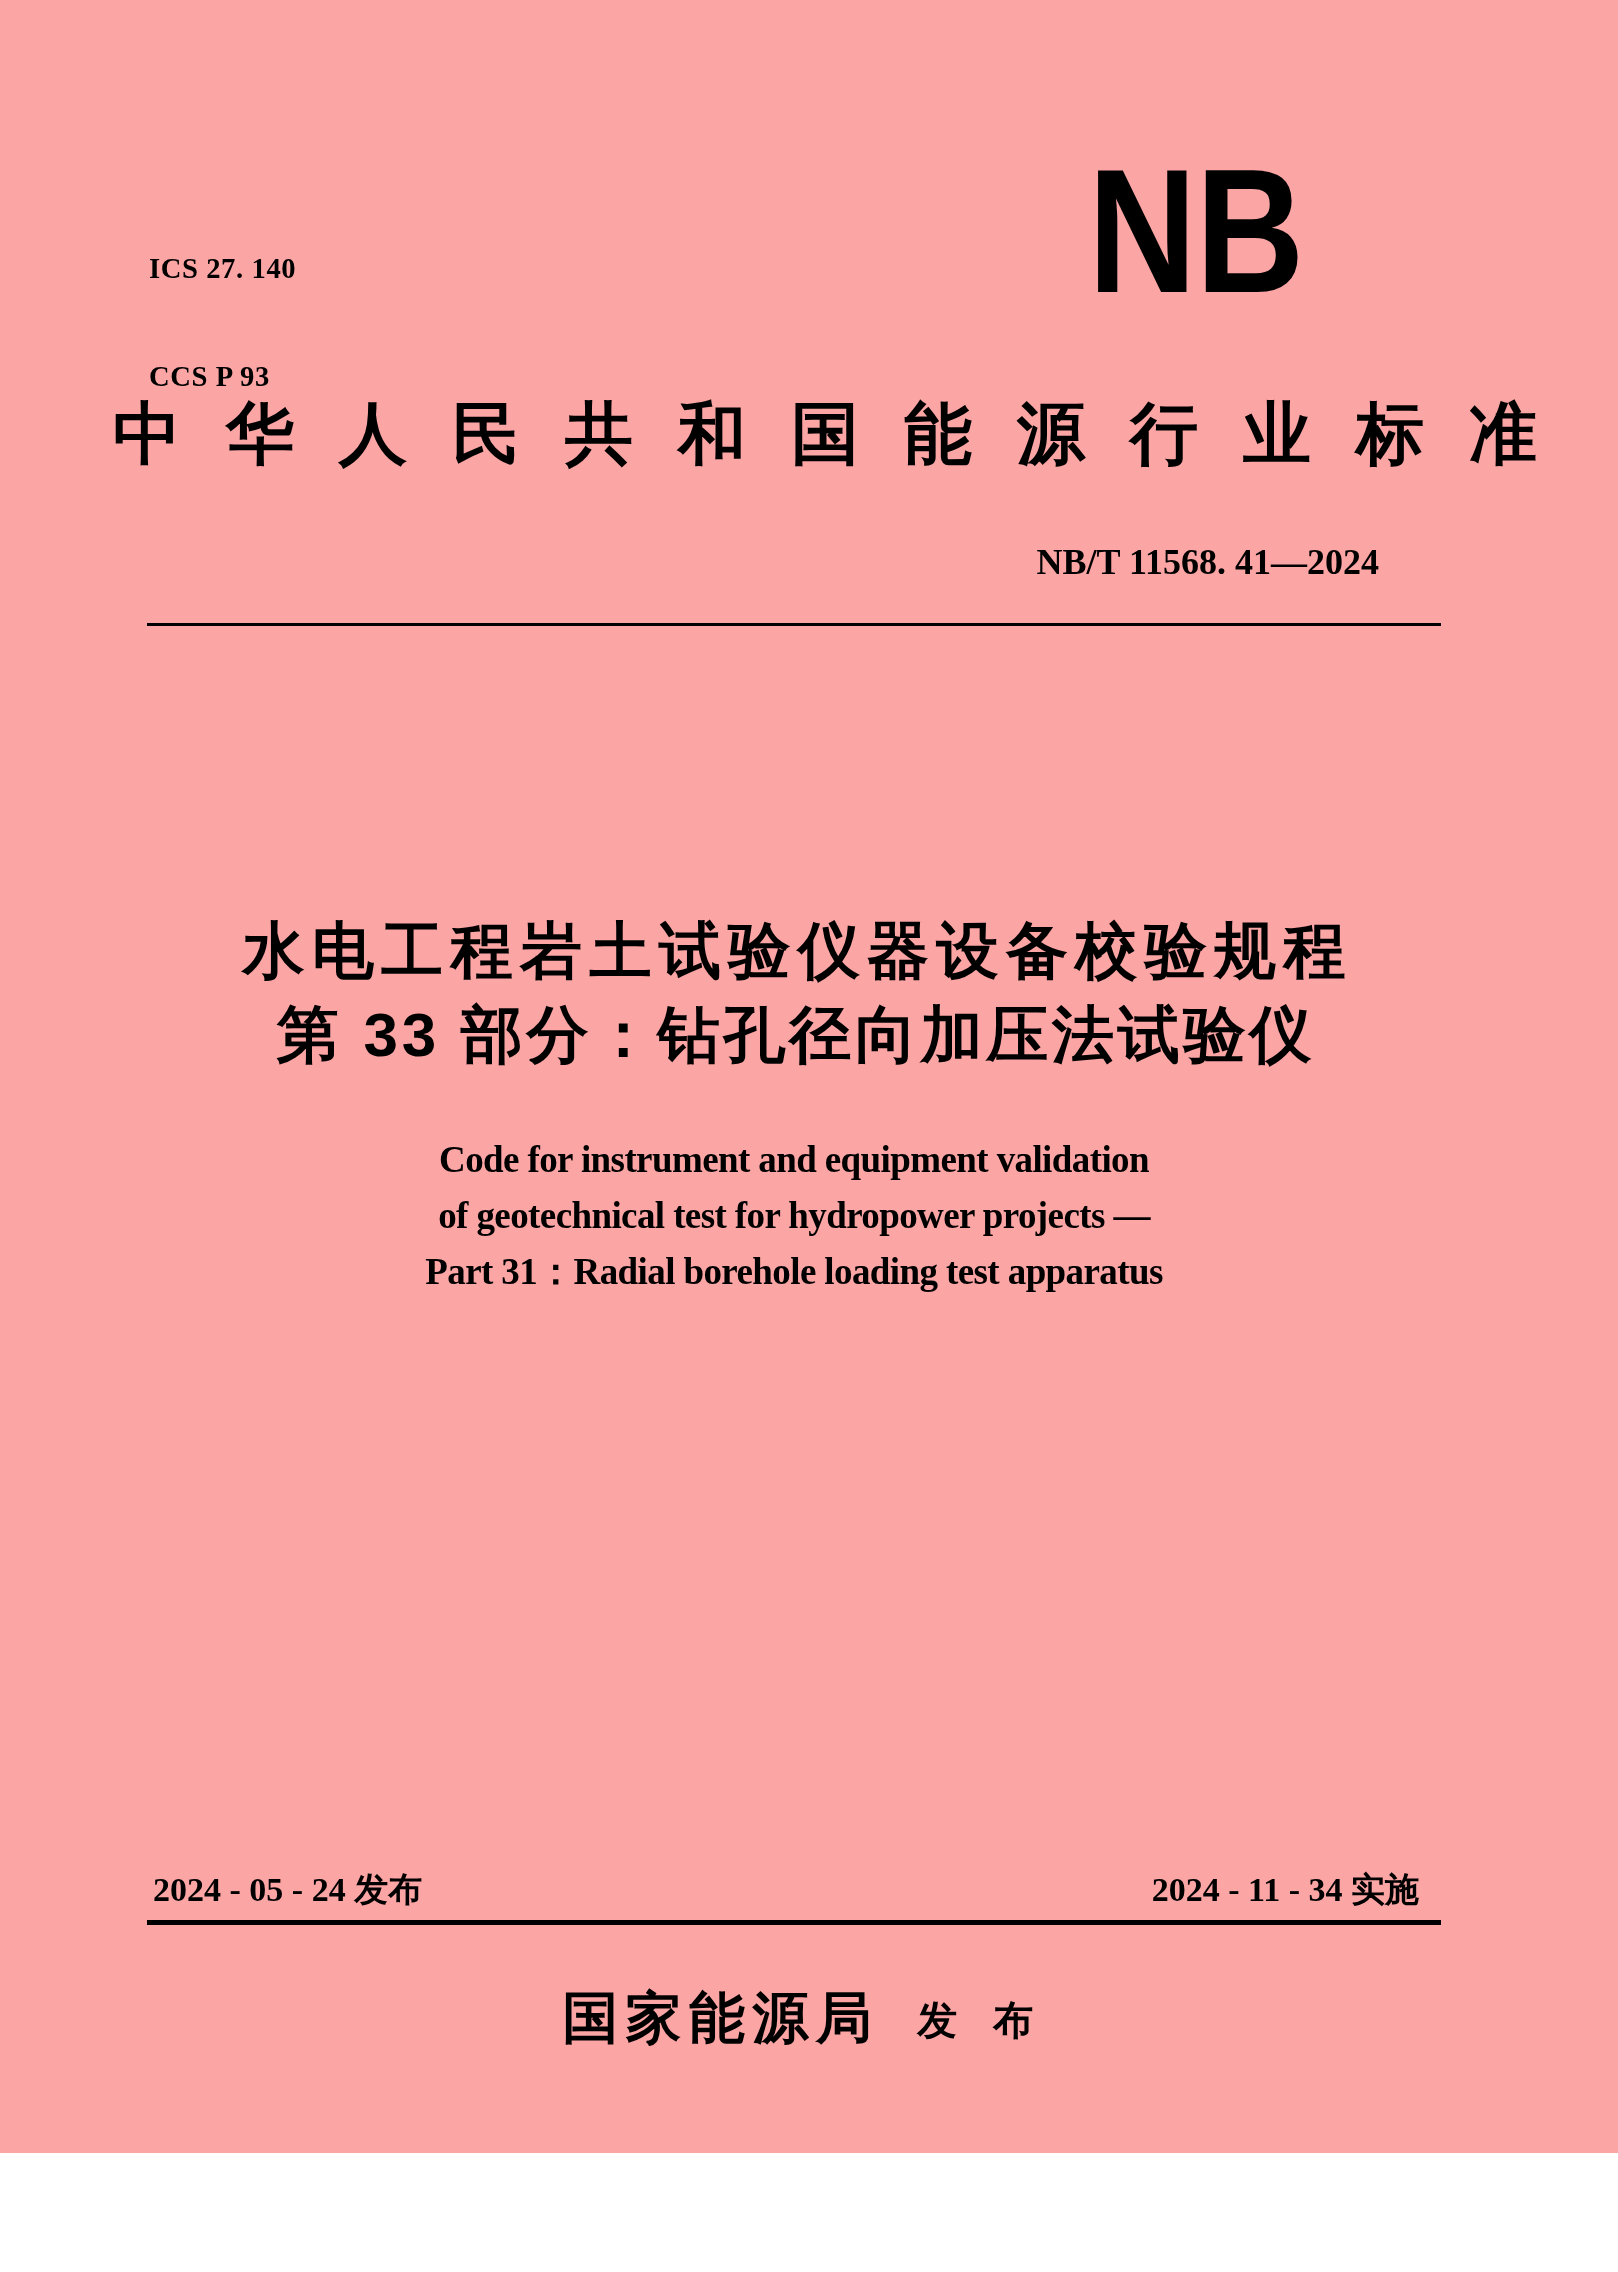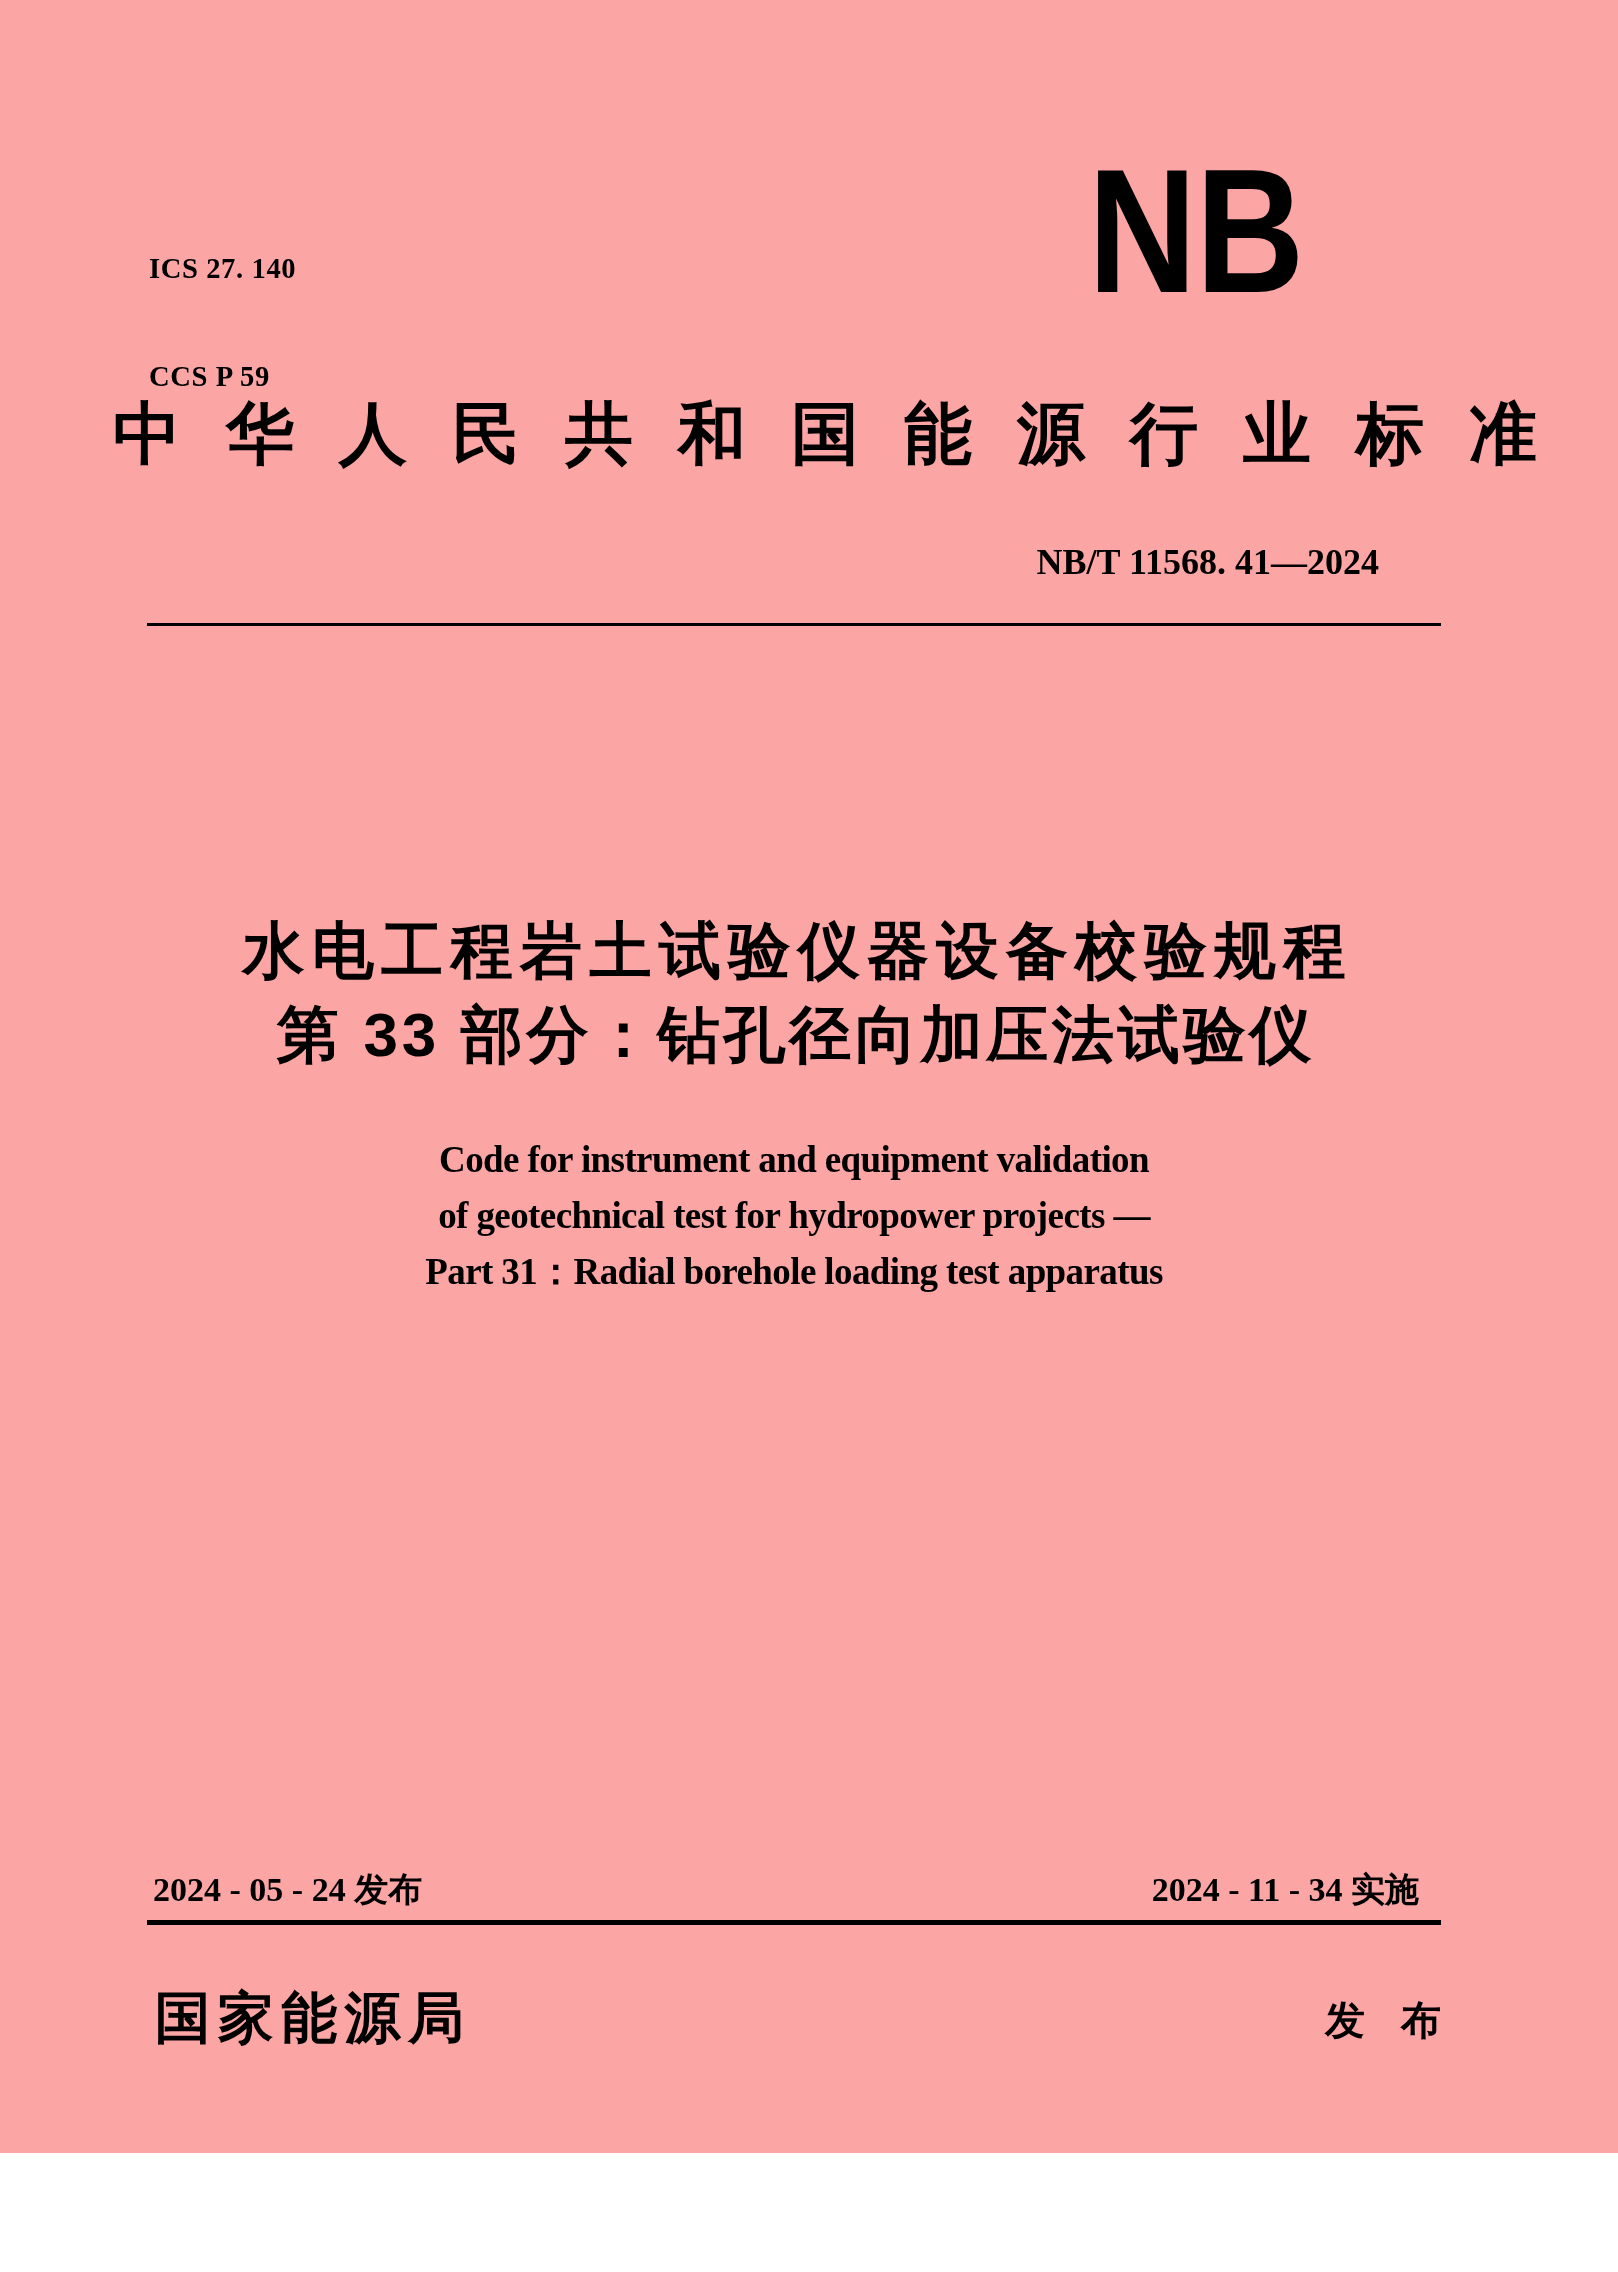--- a/index.html
+++ b/index.html
@@ -134,21 +134,21 @@
     white-space: pre;
   }
 
   
   .publisher {
     position: absolute;
     left: 147px;
     top: 1990px;
     width: 1294px;
     display: flex;
-    justify-content: space-between;
+    justify-content: center;
     align-items: center;
     gap: 38px;
   }
   .pub-name {
     font-weight: bold;
     font-size: 56px;
     line-height: 1;
     letter-spacing: 7.4px;
     padding-left: 7.4px;
     white-space: nowrap;
@@ -163,21 +163,21 @@
     white-space: nowrap;
   }
 </style>
 </head>
 <body>
 
 <div class="page">
 
   <div class="ics-block">
     <div>ICS 27. 140</div>
-    <div>CCS P 59</div>
+    <div>CCS P 93</div>
   </div>
 
   <div class="nb-logo">NB</div>
 
   <h1 class="heading-cn">中华人民共和国能源行业标准</h1>
 
   <div class="std-no">NB/T 11568. 41—2024</div>
 
   <div class="rule rule-top"></div>
 

